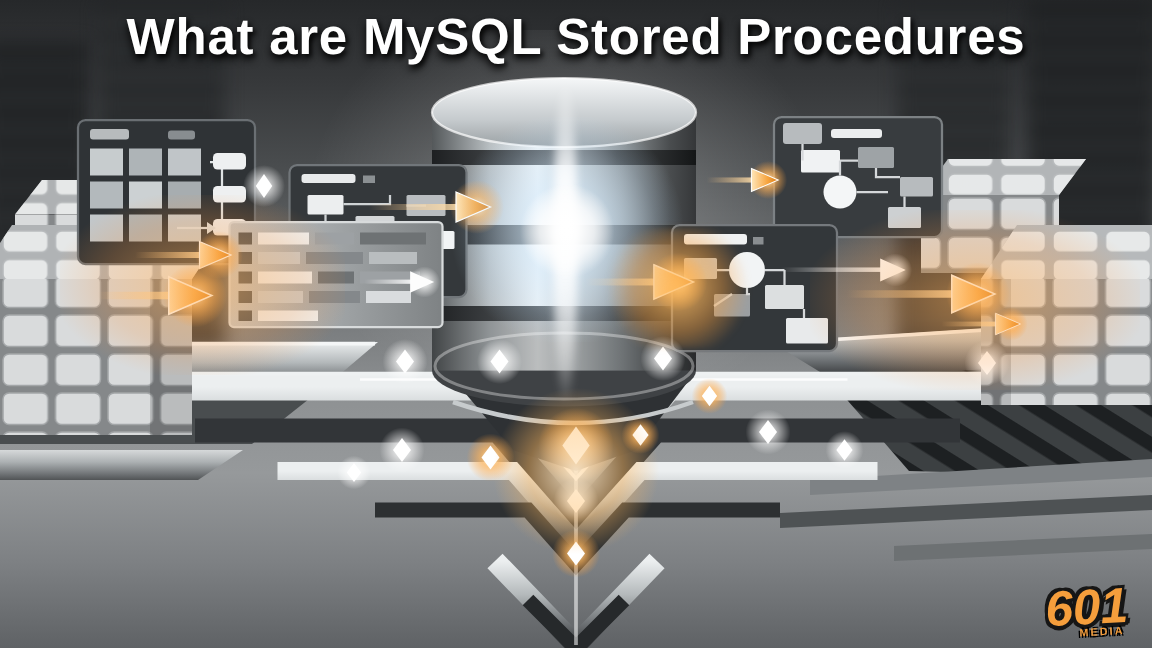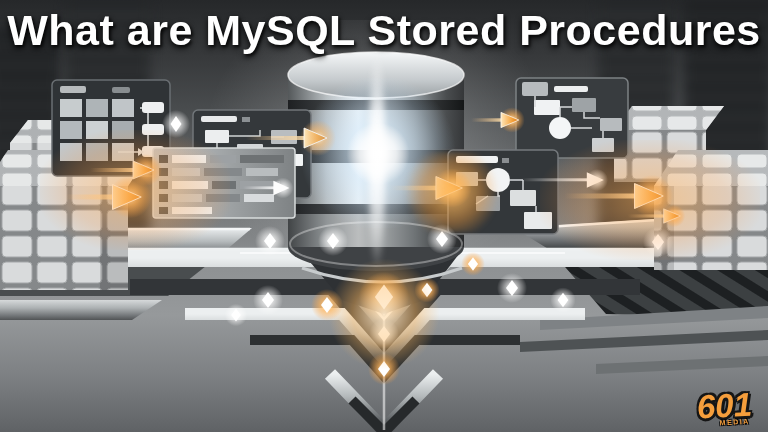--- a/index.html
+++ b/index.html
@@ -20,21 +20,21 @@
             background:radial-gradient(circle,rgba(255,255,255,.95) 0%,rgba(210,235,255,.55) 28%,rgba(190,225,255,.18) 55%,transparent 72%);}
   .g-core{left:346px;top:122px;width:64px;height:64px;
           background:radial-gradient(circle,#ffffff 0%,rgba(255,255,255,.65) 40%,transparent 70%);}
   .streak{left:369px;top:56px;width:16px;height:212px;border-radius:50%;filter:blur(3px);
           background:linear-gradient(180deg,rgba(255,255,255,.1),rgba(255,255,255,.85) 30%,rgba(255,255,255,.9) 55%,rgba(255,255,255,.5) 80%,rgba(255,255,255,.05));}
   .g-or{background:radial-gradient(circle,rgba(255,190,100,.85) 0%,rgba(250,160,60,.4) 45%,transparent 72%);filter:blur(2px);}
   .g-left{left:40px;top:130px;width:190px;height:120px;background:radial-gradient(ellipse,rgba(255,175,85,.55) 0%,rgba(250,150,60,.22) 50%,transparent 75%);}
   .g-right{left:540px;top:140px;width:220px;height:120px;background:radial-gradient(ellipse,rgba(255,175,85,.55) 0%,rgba(250,150,60,.22) 50%,transparent 75%);}
   .g-bottom{left:328px;top:258px;width:112px;height:112px;background:radial-gradient(circle,rgba(255,235,205,.9) 0%,rgba(255,185,95,.45) 40%,transparent 70%);}
   #title{left:0;top:6px;width:768px;text-align:center;color:#fff;
-         font-size:43px;font-weight:900;letter-spacing:.5px;white-space:nowrap;
+         font-size:34px;font-weight:900;letter-spacing:.5px;white-space:nowrap;
          text-shadow:0 3px 6px rgba(0,0,0,.85),2px 2px 3px rgba(0,0,0,.65);}
   #logo{right:16px;bottom:6px;text-align:right;transform:rotate(-3deg);}
   #logo .num{font-size:33px;font-weight:900;font-style:italic;line-height:30px;color:#f59e3c;
        text-shadow:-2px -2px 0 #161616,2px -2px 0 #161616,-2px 2px 0 #161616,2px 2px 0 #161616,0 3px 0 #161616,3px 1px 0 #161616;}
   #logo .sub{display:block;font-size:7px;font-weight:bold;letter-spacing:1.5px;color:#f59e3c;
        text-shadow:1px 1px 0 #000,-1px 1px 0 #000,1px -1px 0 #000;margin-top:-2px;padding-right:3px;}
 </style>
 </head>
 <body>
 

